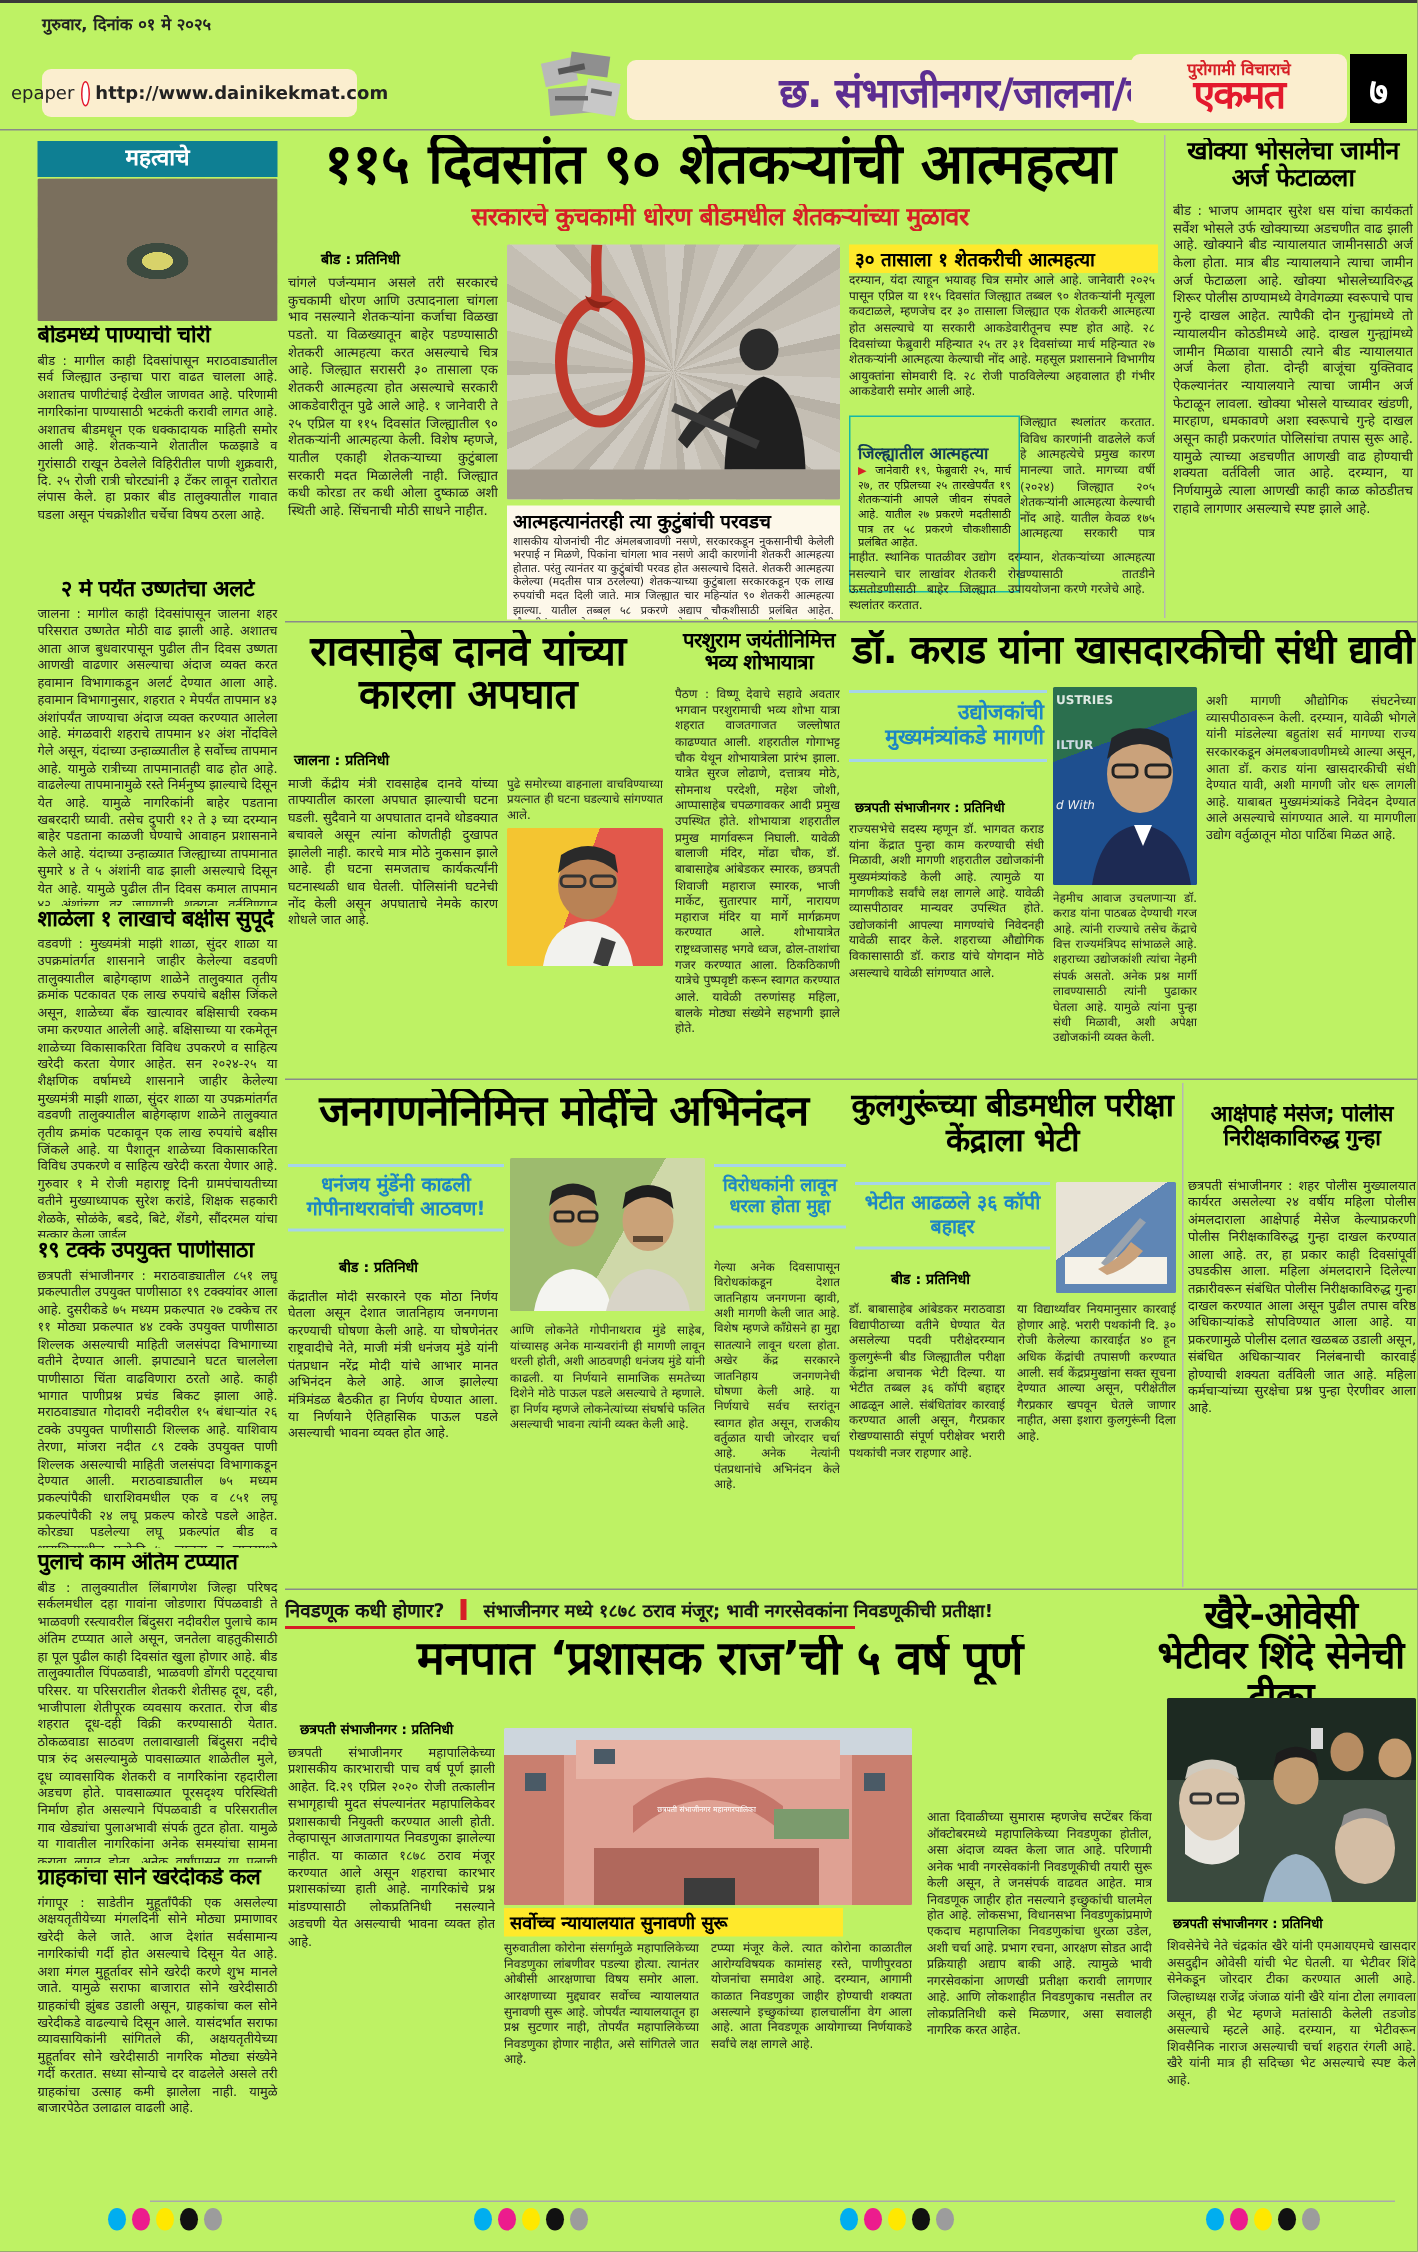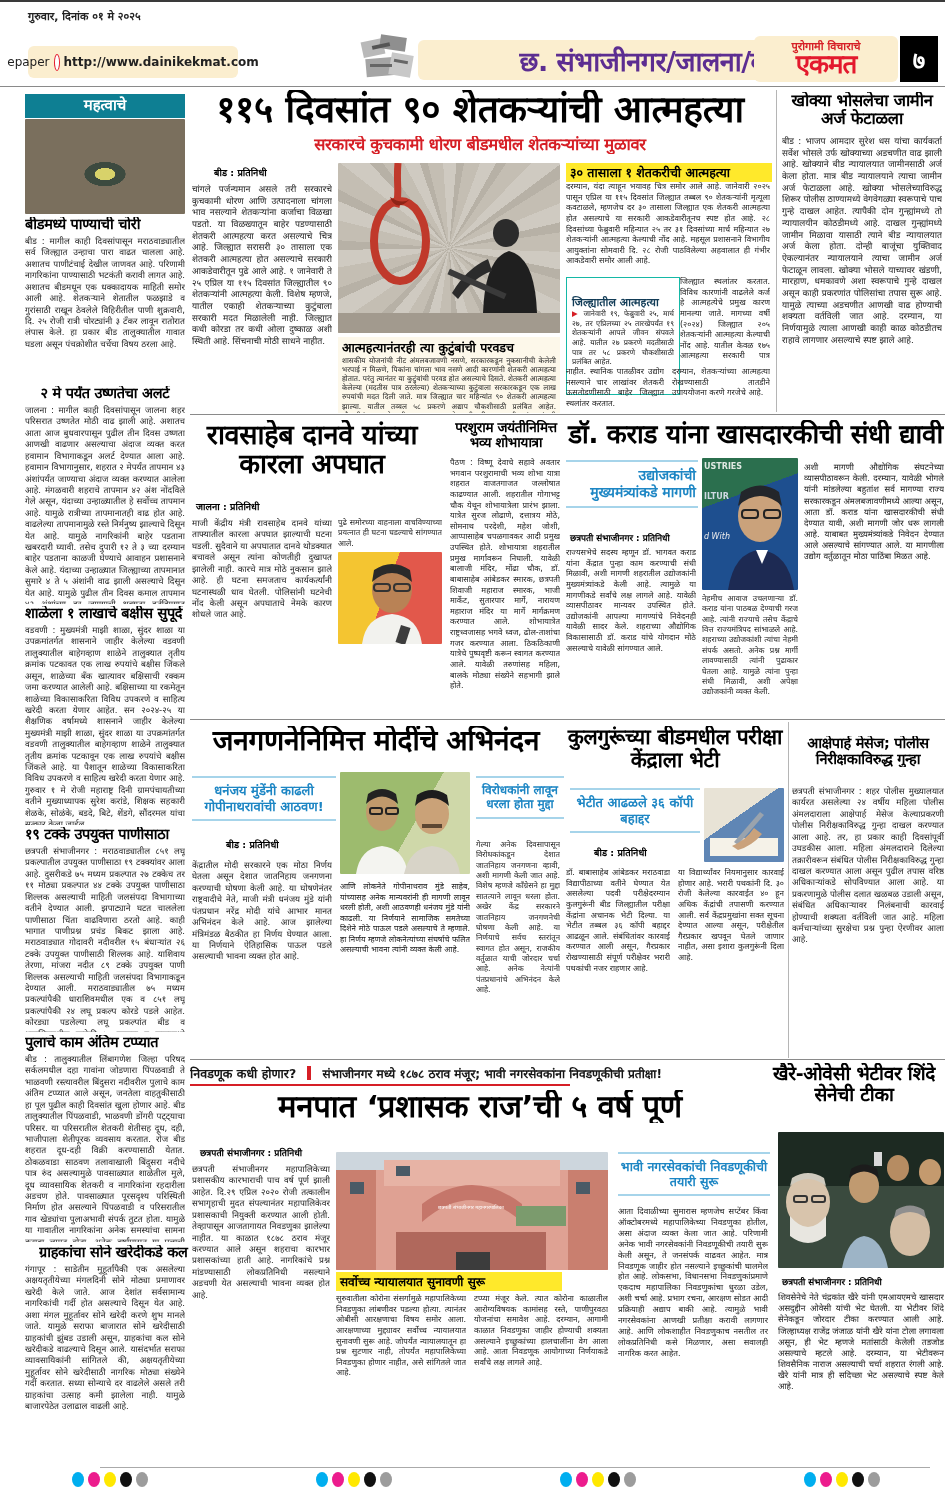--- a/index.html
+++ b/index.html
@@ -1,16 +1,16 @@
 <!DOCTYPE html>
 <html><head>
 <meta charset="utf-8">
 <style>
   html,body{margin:0;padding:0;background:#777;}
-  .page{position:relative;width:945px;height:1501px;margin:0 auto;background:#ffffff;
+  .page{position:relative;width:945px;height:1501px;margin:0 auto;background:#bef264;
         font-family:"DejaVu Sans",sans-serif;color:#151515;overflow:hidden;}
   .abs{position:absolute;}
   .hl{font-weight:700;text-align:center;line-height:1.08;color:#000;overflow:hidden;letter-spacing:-.3px;}
   .bt{font-size:8.6px;line-height:1.33;text-align:justify;color:#222;overflow:hidden;}
   .by{font-weight:700;font-size:9.5px;color:#000;}
   .blu{color:#1d86c4;font-weight:700;text-align:center;line-height:1.2;overflow:hidden;}
   .rules{border-top:2px solid #a6d4ea;border-bottom:2px solid #a6d4ea;padding:5px 2px;}
   .yt{background:#ffe92b;font-weight:700;font-size:12.5px;color:#000;padding:1px 4px;white-space:nowrap;overflow:hidden;}
   .hr{background:#8a8a8a;height:1px;}
   .vr{background:#b5b5b5;width:1px;}
@@ -76,21 +76,21 @@
 
   <div class="abs hl" style="left:25px;top:606px;width:160px;font-size:14.5px;text-align:left;">शाळेला १ लाखाचे बक्षीस सुपूर्द</div>
   <div class="abs bt" style="left:25px;top:625px;width:160px;height:200px;">वडवणी : मुख्यमंत्री माझी शाळा, सुंदर शाळा या उपक्रमांतर्गत शासनाने जाहीर केलेल्या वडवणी तालुक्यातील बाहेगव्हाण शाळेने तालुक्यात तृतीय क्रमांक पटकावत एक लाख रुपयांचे बक्षीस जिंकले असून, शाळेच्या बँक खात्यावर बक्षिसाची रक्कम जमा करण्यात आलेली आहे. बक्षिसाच्या या रकमेतून शाळेच्या विकासाकरिता विविध उपकरणे व साहित्य खरेदी करता येणार आहेत. सन २०२४-२५ या शैक्षणिक वर्षामध्ये शासनाने जाहीर केलेल्या मुख्यमंत्री माझी शाळा, सुंदर शाळा या उपक्रमांतर्गत वडवणी तालुक्यातील बाहेगव्हाण शाळेने तालुक्यात तृतीय क्रमांक पटकावून एक लाख रुपयांचे बक्षीस जिंकले आहे. या पैशातून शाळेच्या विकासाकरिता विविध उपकरणे व साहित्य खरेदी करता येणार आहे. गुरुवार १ मे रोजी महाराष्ट्र दिनी ग्रामपंचायतीच्या वतीने मुख्याध्यापक सुरेश करांडे, शिक्षक सहकारी शेळके, सोळंके, बडदे, बिटे, शेंडगे, सौंदरमल यांचा सत्कार केला जाईल</div>
 
   <div class="abs hl" style="left:25px;top:827px;width:160px;font-size:14.5px;text-align:left;">१९ टक्के उपयुक्त पाणीसाठा</div>
   <div class="abs bt" style="left:25px;top:846px;width:160px;height:186px;">छत्रपती संभाजीनगर : मराठवाड्यातील ८५१ लघू प्रकल्पातील उपयुक्त पाणीसाठा १९ टक्क्यांवर आला आहे. दुसरीकडे ७५ मध्यम प्रकल्पात २७ टक्केच तर ११ मोठ्या प्रकल्पात ४४ टक्के उपयुक्त पाणीसाठा शिल्लक असल्याची माहिती जलसंपदा विभागाच्या वतीने देण्यात आली. झपाट्याने घटत चाललेला पाणीसाठा चिंता वाढविणारा ठरतो आहे. काही भागात पाणीप्रश्न प्रचंड बिकट झाला आहे. मराठवाड्यात गोदावरी नदीवरील १५ बंधाऱ्यांत २६ टक्के उपयुक्त पाणीसाठी शिल्लक आहे. याशिवाय तेरणा, मांजरा नदीत ८९ टक्के उपयुक्त पाणी शिल्लक असल्याची माहिती जलसंपदा विभागाकडून देण्यात आली. मराठवाड्यातील ७५ मध्यम प्रकल्पांपैकी धाराशिवमधील एक व ८५१ लघू प्रकल्पांपैकी २४ लघू प्रकल्प कोरडे पडले आहेत. कोरड्या पडलेल्या लघू प्रकल्पांत बीड व धाराशिवमधील प्रत्येकी ७, जालना व लातूरमध्ये प्रत्येकी ३ व हिंगोलीतील चार लघू प्रकल्पांचा समावेश आहे.</div>
 
   <div class="abs hl" style="left:25px;top:1035px;width:160px;font-size:14.5px;text-align:left;">पुलाचे काम अंतिम टप्प्यात</div>
   <div class="abs bt" style="left:25px;top:1054px;width:160px;height:188px;">बीड : तालुक्यातील लिंबागणेश जिल्हा परिषद सर्कलमधील दहा गावांना जोडणारा पिंपळवाडी ते भाळवणी रस्त्यावरील बिंदुसरा नदीवरील पुलाचे काम अंतिम टप्प्यात आले असून, जनतेला वाहतुकीसाठी हा पूल पुढील काही दिवसांत खुला होणार आहे. बीड तालुक्यातील पिंपळवाडी, भाळवणी डोंगरी पट्ट्याचा परिसर. या परिसरातील शेतकरी शेतीसह दूध, दही, भाजीपाला शेतीपूरक व्यवसाय करतात. रोज बीड शहरात दूध-दही विक्री करण्यासाठी येतात. ठोकळवाडा साठवण तलावाखाली बिंदुसरा नदीचे पात्र रुंद असल्यामुळे पावसाळ्यात शाळेतील मुले, दूध व्यावसायिक शेतकरी व नागरिकांना रहदारीला अडचण होते. पावसाळ्यात पूरसदृश्य परिस्थिती निर्माण होत असल्याने पिंपळवाडी व परिसरातील गाव खेड्यांचा पुलाअभावी संपर्क तुटत होता. यामुळे या गावातील नागरिकांना अनेक समस्यांचा सामना करावा लागत होता, अनेक वर्षांपासून या पुलाची मागणी केली जात होती.</div>
 
-  <div class="abs hl" style="left:25px;top:1245px;width:160px;font-size:14.5px;text-align:left;margin-left:14px;">ग्राहकांचा सोने खरेदीकडे कल</div>
+  <div class="abs hl" style="left:25px;top:1245px;width:160px;font-size:14.5px;text-align:left;">ग्राहकांचा सोने खरेदीकडे कल</div>
   <div class="abs bt" style="left:25px;top:1264px;width:160px;height:190px;">गंगापूर : साडेतीन मुहूर्तांपैकी एक असलेल्या अक्षयतृतीयेच्या मंगलदिनी सोने मोठ्या प्रमाणावर खरेदी केले जाते. आज देशांत सर्वसामान्य नागरिकांची गर्दी होत असल्याचे दिसून येत आहे. अशा मंगल मुहूर्तावर सोने खरेदी करणे शुभ मानले जाते. यामुळे सराफा बाजारात सोने खरेदीसाठी ग्राहकांची झुंबड उडाली असून, ग्राहकांचा कल सोने खरेदीकडे वाढल्याचे दिसून आले. यासंदर्भात सराफा व्यावसायिकांनी सांगितले की, अक्षयतृतीयेच्या मुहूर्तावर सोने खरेदीसाठी नागरिक मोठ्या संख्येने गर्दी करतात. सध्या सोन्याचे दर वाढलेले असले तरी ग्राहकांचा उत्साह कमी झालेला नाही. यामुळे बाजारपेठेत उलाढाल वाढली आहे.</div>
 
   <div class="abs hl" style="left:190px;top:90px;width:580px;font-size:37px;">११५ दिवसांत ९० शेतकऱ्यांची आत्महत्या</div>
   <div class="abs hl" style="left:190px;top:136px;width:580px;font-size:16.5px;color:#d61f26;">सरकारचे कुचकामी धोरण बीडमधील शेतकऱ्यांच्या मुळावर</div>
 
   <div class="abs by" style="left:214px;top:166px;">बीड : प्रतिनिधी</div>
   <div class="abs bt" style="left:192px;top:184px;width:140px;height:226px;font-size:8.8px;">चांगले पर्जन्यमान असले तरी सरकारचे कुचकामी धोरण आणि उत्पादनाला चांगला भाव नसल्याने शेतकऱ्यांना कर्जाचा विळखा पडतो. या विळख्यातून बाहेर पडण्यासाठी शेतकरी आत्महत्या करत असल्याचे चित्र आहे. जिल्ह्यात सरासरी ३० तासाला एक शेतकरी आत्महत्या होत असल्याचे सरकारी आकडेवारीतून पुढे आले आहे. १ जानेवारी ते २५ एप्रिल या ११५ दिवसांत जिल्ह्यातील ९० शेतकऱ्यांनी आत्महत्या केली. विशेष म्हणजे, यातील एकाही शेतकऱ्याच्या कुटुंबाला सरकारी मदत मिळालेली नाही. जिल्ह्यात कधी कोरडा तर कधी ओला दुष्काळ अशी स्थिती आहे. सिंचनाची मोठी साधने नाहीत.</div>
 
   <div class="abs photo" style="left:338px;top:163px;width:222px;height:170px;background:
       repeating-conic-gradient(from 20deg,#cfcac1 0 9deg,#b7b1a6 9deg 14deg,#c4beb3 14deg 24deg);">
@@ -235,24 +235,23 @@
       <rect x="60" y="14" width="14" height="10" fill="#4a5a66"></rect>
       <rect x="120" y="100" width="34" height="18" fill="#3c3c3c"></rect>
       <rect x="180" y="54" width="50" height="20" fill="#7b9b6d"></rect>
     </svg>
     <div class="sign" style="position:absolute;left:70px;top:52px;width:130px;">छत्रपती संभाजीनगर महानगरपालिका</div>
   </div>
   <div class="abs yt" style="left:336px;top:1272px;width:218px;font-size:12px;">सर्वोच्च न्यायालयात सुनावणी सुरू</div>
   <div class="abs bt" style="left:336px;top:1294px;width:130px;height:162px;font-size:8px;">सुरुवातीला कोरोना संसर्गामुळे महापालिकेच्या निवडणुका लांबणीवर पडल्या होत्या. त्यानंतर ओबीसी आरक्षणाचा विषय समोर आला. आरक्षणाच्या मुद्द्यावर सर्वोच्च न्यायालयात सुनावणी सुरू आहे. जोपर्यंत न्यायालयातून हा प्रश्न सुटणार नाही, तोपर्यंत महापालिकेच्या निवडणुका होणार नाहीत, असे सांगितले जात आहे.</div>
   <div class="abs bt" style="left:474px;top:1294px;width:134px;height:162px;font-size:8px;">टप्प्या मंजूर केले. त्यात कोरोना काळातील आरोग्यविषयक कामांसह रस्ते, पाणीपुरवठा योजनांचा समावेश आहे. दरम्यान, आगामी काळात निवडणुका जाहीर होण्याची शक्यता असल्याने इच्छुकांच्या हालचालींना वेग आला आहे. आता निवडणूक आयोगाच्या निर्णयाकडे सर्वांचे लक्ष लागले आहे.</div>
 
-  <div class="abs blu rules" style="left:618px;top:1152px;width:148px;font-size:12.5px;">भावी नगरसेवकांची निवडणूकीची तयारी सुरू</div>
   <div class="abs bt" style="left:618px;top:1206px;width:150px;height:250px;font-size:8.2px;">आता दिवाळीच्या सुमारास म्हणजेच सप्टेंबर किंवा ऑक्टोबरमध्ये महापालिकेच्या निवडणुका होतील, असा अंदाज व्यक्त केला जात आहे. परिणामी अनेक भावी नगरसेवकांनी निवडणूकीची तयारी सुरू केली असून, ते जनसंपर्क वाढवत आहेत. मात्र निवडणूक जाहीर होत नसल्याने इच्छुकांची घालमेल होत आहे. लोकसभा, विधानसभा निवडणुकांप्रमाणे एकदाच महापालिका निवडणुकांचा धुरळा उडेल, अशी चर्चा आहे. प्रभाग रचना, आरक्षण सोडत आदी प्रक्रियाही अद्याप बाकी आहे. त्यामुळे भावी नगरसेवकांना आणखी प्रतीक्षा करावी लागणार आहे. आणि लोकशाहीत निवडणुकाच नसतील तर लोकप्रतिनिधी कसे मिळणार, असा सवालही नागरिक करत आहेत.</div>
 
-  <div class="abs hl" style="left:771px;top:1063px;width:166px;font-size:19px;">खैरे-ओवेसी भेटीवर शिंदे सेनेची टीका</div>
+  <div class="abs hl" style="left:771px;top:1063px;width:166px;font-size:25px;">खैरे-ओवेसी भेटीवर शिंदे सेनेची टीका</div>
   <div class="abs photo" style="left:778px;top:1132px;width:166px;height:136px;background:linear-gradient(#1d2a22 0 40%,#3a4a3e 40% 100%);">
     <svg width="166" height="136">
       <ellipse cx="30" cy="70" rx="22" ry="26" fill="#d8c4ac"></ellipse>
       <path d="M12 84 q18 22 36 0 l0 20 q-18 14 -36 0z" fill="#e8e6e0"></path>
       <path d="M12 54 q18-14 36 0 l-2-8 q-16-10 -32 0z" fill="#cfcabe"></path>
       <rect x="16" y="64" width="13" height="6" rx="2" fill="none" stroke="#333" stroke-width="2"></rect>
       <rect x="34" y="64" width="13" height="6" rx="2" fill="none" stroke="#333" stroke-width="2"></rect>
       <ellipse cx="86" cy="54" rx="15" ry="17" fill="#c09a70"></ellipse>
       <path d="M71 46 q15-13 30 0 l-2-9 q-13-9 -26 0z" fill="#1c1c1c"></path>
       <path d="M64 136 q6-30 22-32 q18 2 24 32z" fill="#9db4c6"></path>

